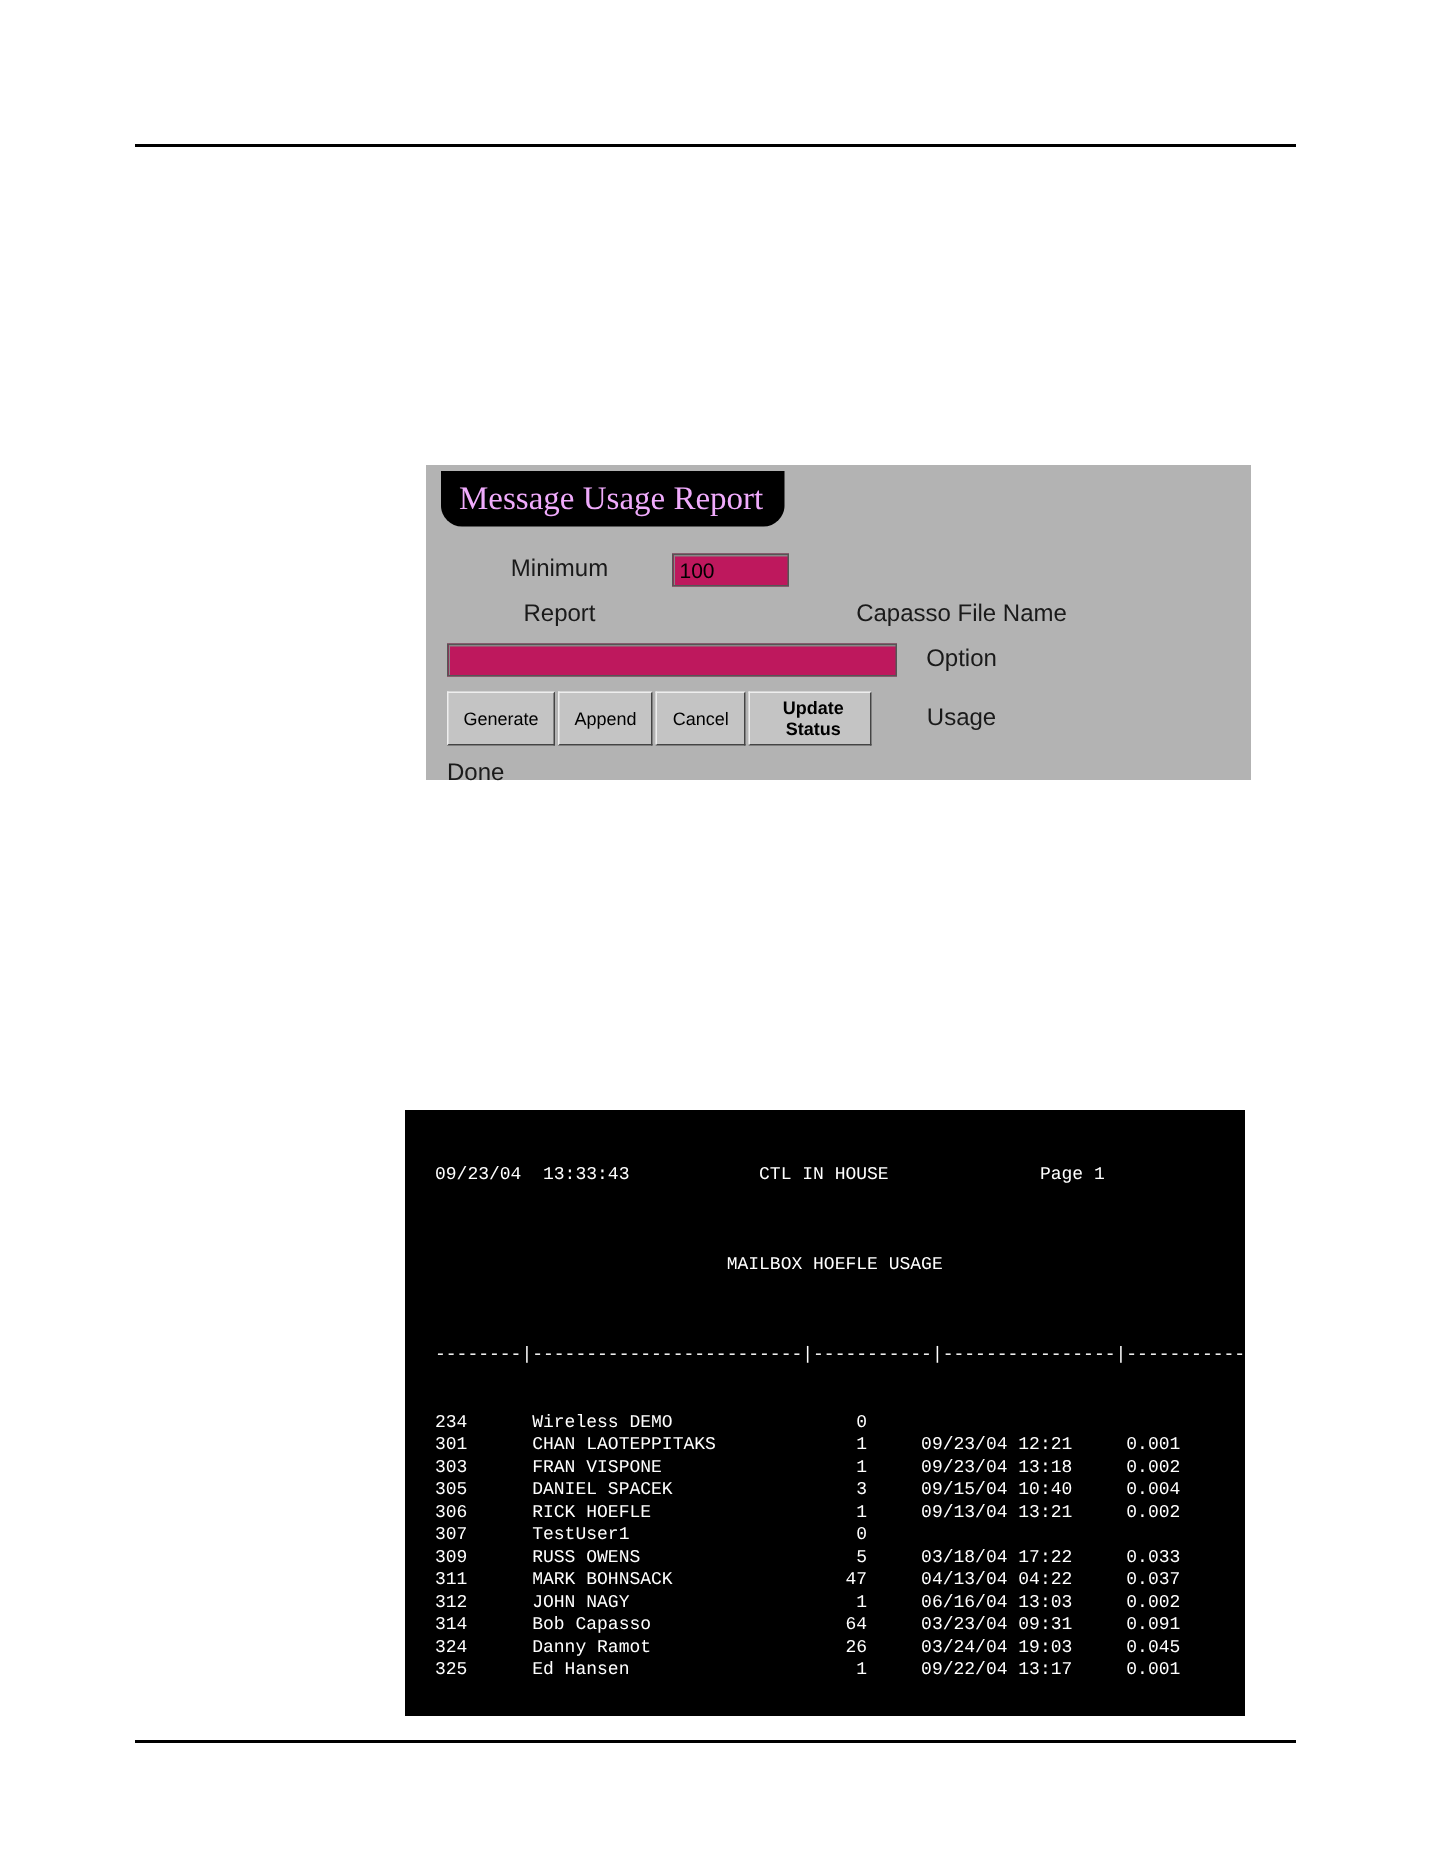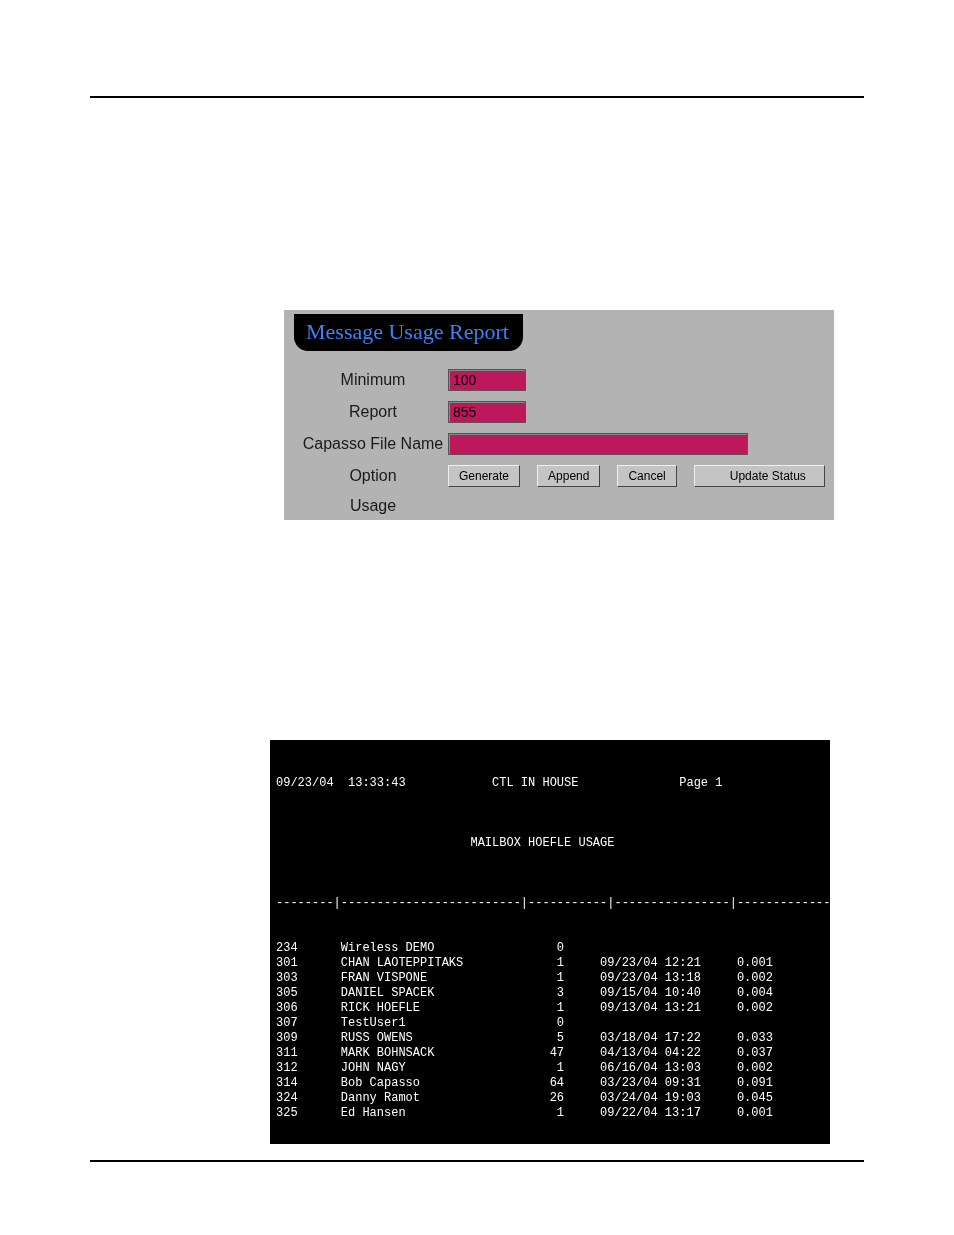--- a/index.html
+++ b/index.html
@@ -29,21 +29,21 @@
       top: 310px;
       left: 284px;
       width: 550px;
       height: 210px;
       background: #b3b3b3;
     }
     .panel-title {
       margin: 4px 0 0 10px;
       padding: 5px 14px 6px 12px;
       background: #000;
-      color: #3b82f6;
+      color: #f0abfc;
       font-family: Georgia, 'Times New Roman', serif;
       font-size: 22px;
       border-radius: 0 0 14px 14px;
       display: inline-block;
     }
     .form-grid {
       margin: 18px 0 0 14px;
       display: grid;
       grid-template-columns: 150px 1fr;
       row-gap: 10px;
@@ -55,79 +55,79 @@
     .text-input {
       font-family: Arial, Helvetica, sans-serif;
       font-size: 14px;
       padding: 2px 4px;
       background: #be185d;
       border: 1px solid #555;
       box-shadow: inset 1px 1px 0 #888;
     }
     .input-small { width: 78px; }
     .input-wide { width: 300px; }
-    .btn-row { display: flex; gap: 15px; }
+    .btn-row { display: flex; gap: 0; }
     .btn {
       font-family: Arial, Helvetica, sans-serif;
       font-size: 12px;
       padding: 3px 10px;
       background: #c4c4c4;
       border: 1px solid #444;
       border-top-color: #eee;
       border-left-color: #eee;
       cursor: pointer;
       margin-right: 2px;
     }
-    .btn-wide { padding-left: 35px; padding-right: 18px; }
+    .btn-wide { padding-left: 22px; padding-right: 18px; font-weight: bold; }
     .status-value { font-size: 16px; }
 
     .terminal {
       position: absolute;
       top: 740px;
       left: 270px;
       width: 560px;
       background: #000;
       color: #fff;
       font-family: 'Courier New', Courier, monospace;
       font-size: 12px;
       line-height: 15px;
-      padding: 6px 8px 8px 6px;
+      padding: 6px 8px 8px 20px;
       white-space: pre;
     }
     .term-header, .term-title, .term-columns, .term-sep, .term-row {
       display: block;
     }
   </style>
 </head>
 <body>
 
 <div class="top-rule"></div>
 <div class="bottom-rule"></div>
 
 <div class="panel">
   <div class="panel-title">Message Usage Report</div>
   <div class="form-grid">
     <label>Minimum</label>
     <div><input class="text-input input-small" value="100" style=""></div>
 
     <label>Report</label>
-    <div><input class="text-input input-small" value="855" style=""></div>
 
     <label>Capasso File Name</label>
     <div><input class="text-input input-wide" value="" style=""></div>
 
     <label>Option</label>
     <div class="btn-row">
       <button class="btn">Generate</button>
       <button class="btn">Append</button>
       <button class="btn">Cancel</button>
       <button class="btn btn-wide">Update Status</button>
     </div>
 
     <label>Usage</label>
+    <div class="status-value">Done</div>
   </div>
 </div>
 
 <div class="terminal">
   <span class="term-header">09/23/04  13:33:43            CTL IN HOUSE              Page 1    </span>
   <span class="term-blank"> </span>
   <span class="term-title">                           MAILBOX HOEFLE USAGE</span>
   <span class="term-blank"> </span>
   <span class="term-sep">--------|-------------------------|-----------|----------------|--------------</span>
   <div class="term-rows"><span class="term-row">234      Wireless DEMO                 0                             </span><span class="term-row">301      CHAN LAOTEPPITAKS             1     09/23/04 12:21     0.001</span><span class="term-row">303      FRAN VISPONE                  1     09/23/04 13:18     0.002</span><span class="term-row">305      DANIEL SPACEK                 3     09/15/04 10:40     0.004</span><span class="term-row">306      RICK HOEFLE                   1     09/13/04 13:21     0.002</span><span class="term-row">307      TestUser1                     0                             </span><span class="term-row">309      RUSS OWENS                    5     03/18/04 17:22     0.033</span><span class="term-row">311      MARK BOHNSACK                47     04/13/04 04:22     0.037</span><span class="term-row">312      JOHN NAGY                     1     06/16/04 13:03     0.002</span><span class="term-row">314      Bob Capasso                  64     03/23/04 09:31     0.091</span><span class="term-row">324      Danny Ramot                  26     03/24/04 19:03     0.045</span><span class="term-row">325      Ed Hansen                     1     09/22/04 13:17     0.001</span></div>

